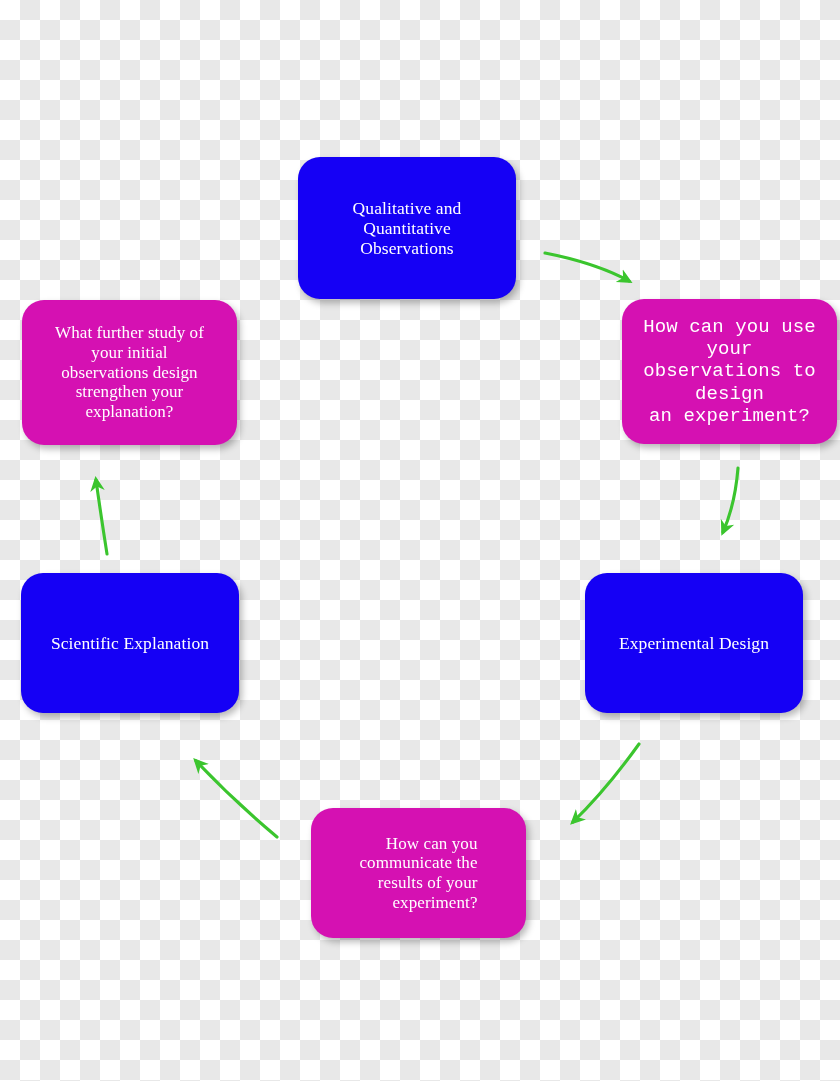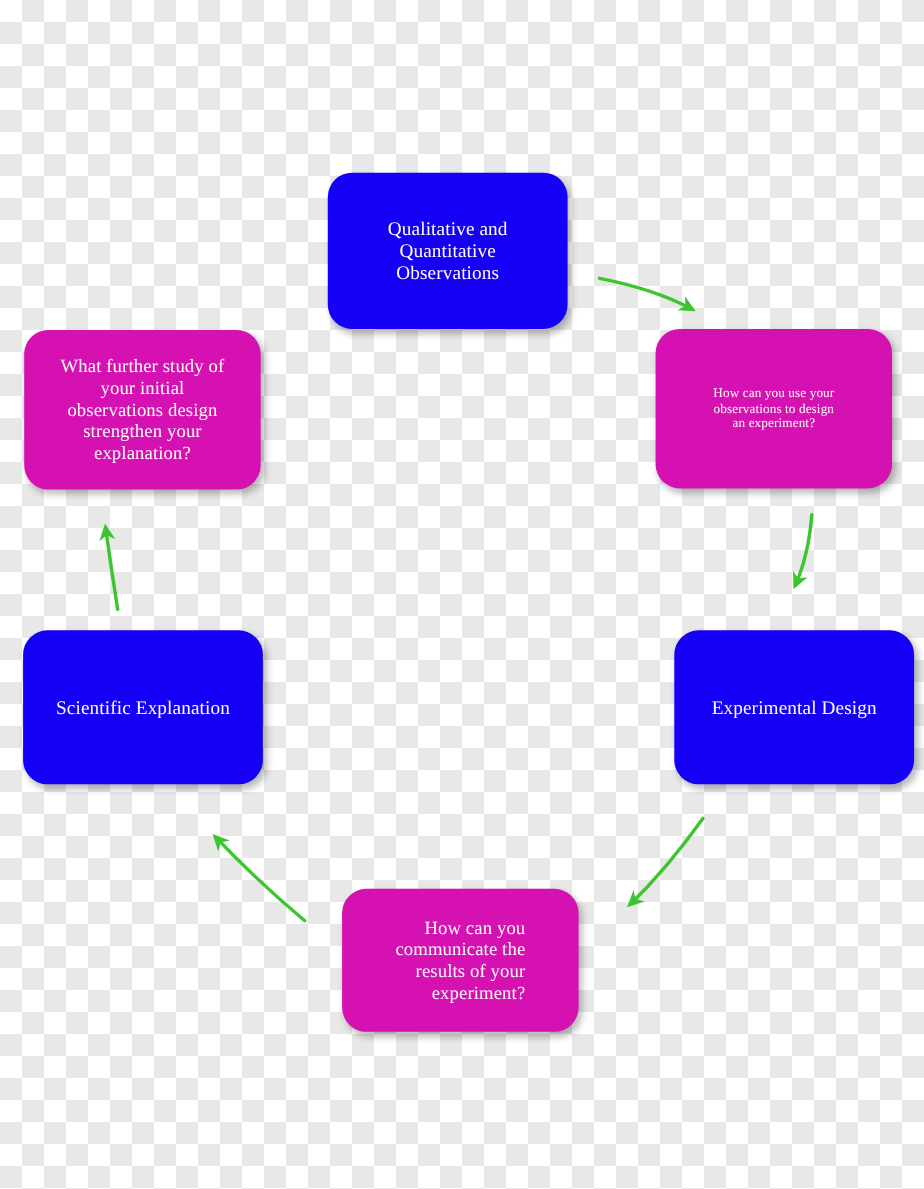--- a/index.html
+++ b/index.html
@@ -50,25 +50,26 @@
   .node-label {
     display: block;
     white-space: pre-line;
   }
   
   #node-observations {
     left: 298px; top: 157px; width: 218px; height: 142px;
     font-size: 17.5px;
   }
   #node-design-question {
-    left: 596px; top: 299px; width: 215px; height: 145px;
-    font-size: 12px;
+    left: 622px; top: 299px; width: 215px; height: 145px;
+    font-size: 19px;
+    font-family: Liberation Mono, monospace;
   }
   #node-experimental-design {
-    left: 613px; top: 573px; width: 218px; height: 140px;
+    left: 585px; top: 573px; width: 218px; height: 140px;
     font-size: 17.5px;
   }
   #node-communicate-question {
     left: 311px; top: 808px; width: 215px; height: 130px;
     font-size: 17px;
     text-align: right;
   }
   #node-scientific-explanation {
     left: 21px; top: 573px; width: 218px; height: 140px;
     font-size: 17.5px;

